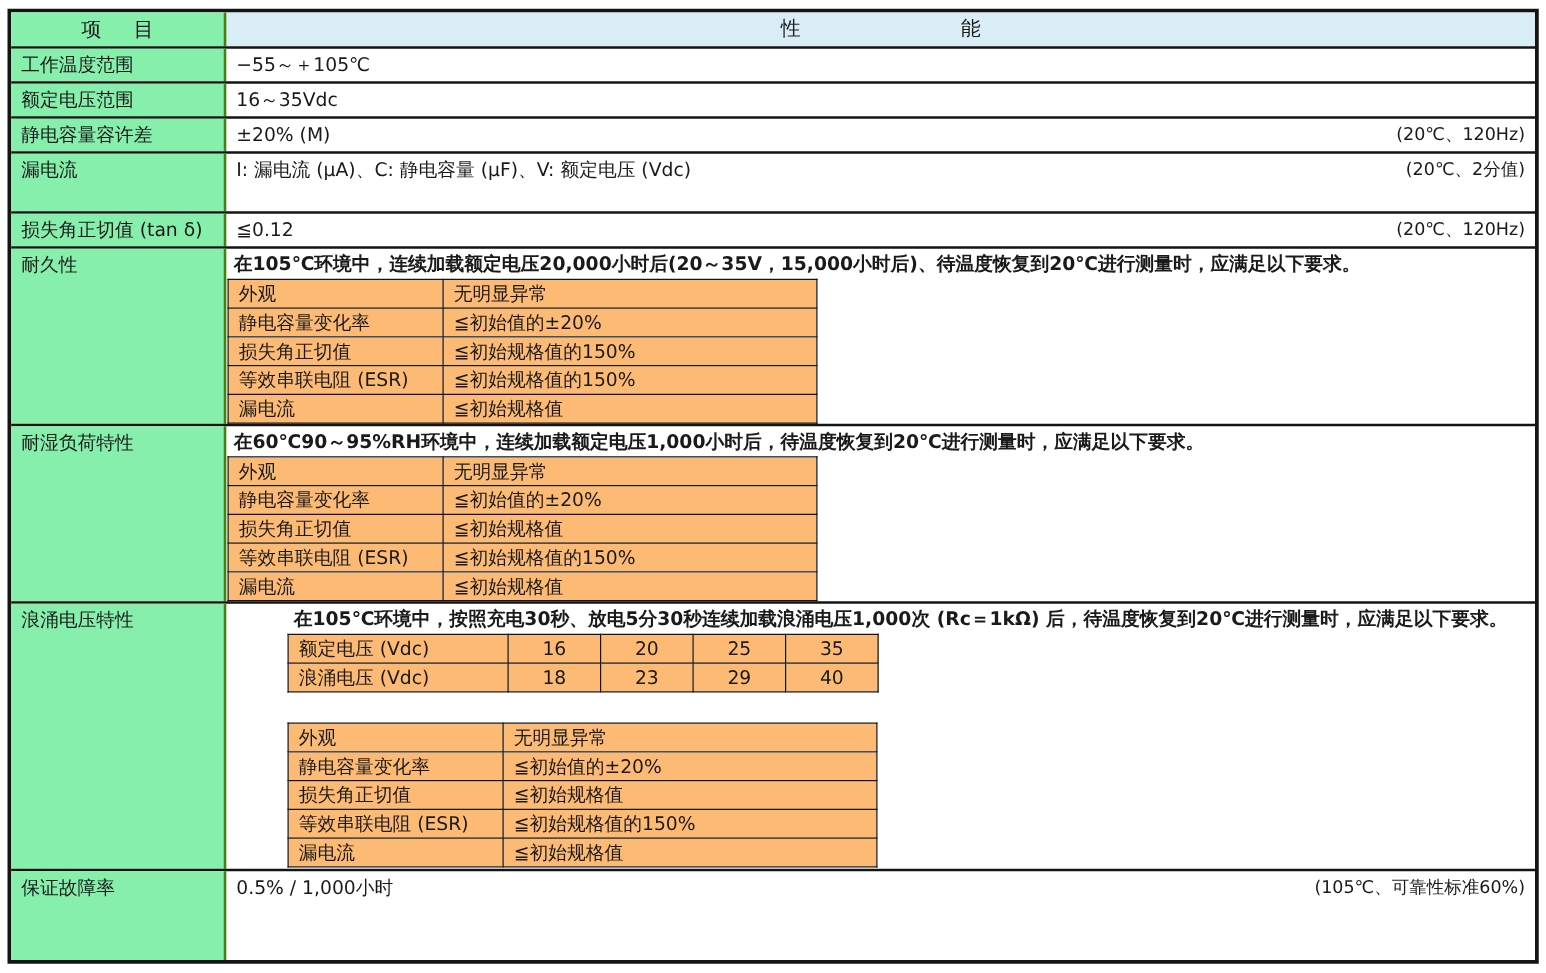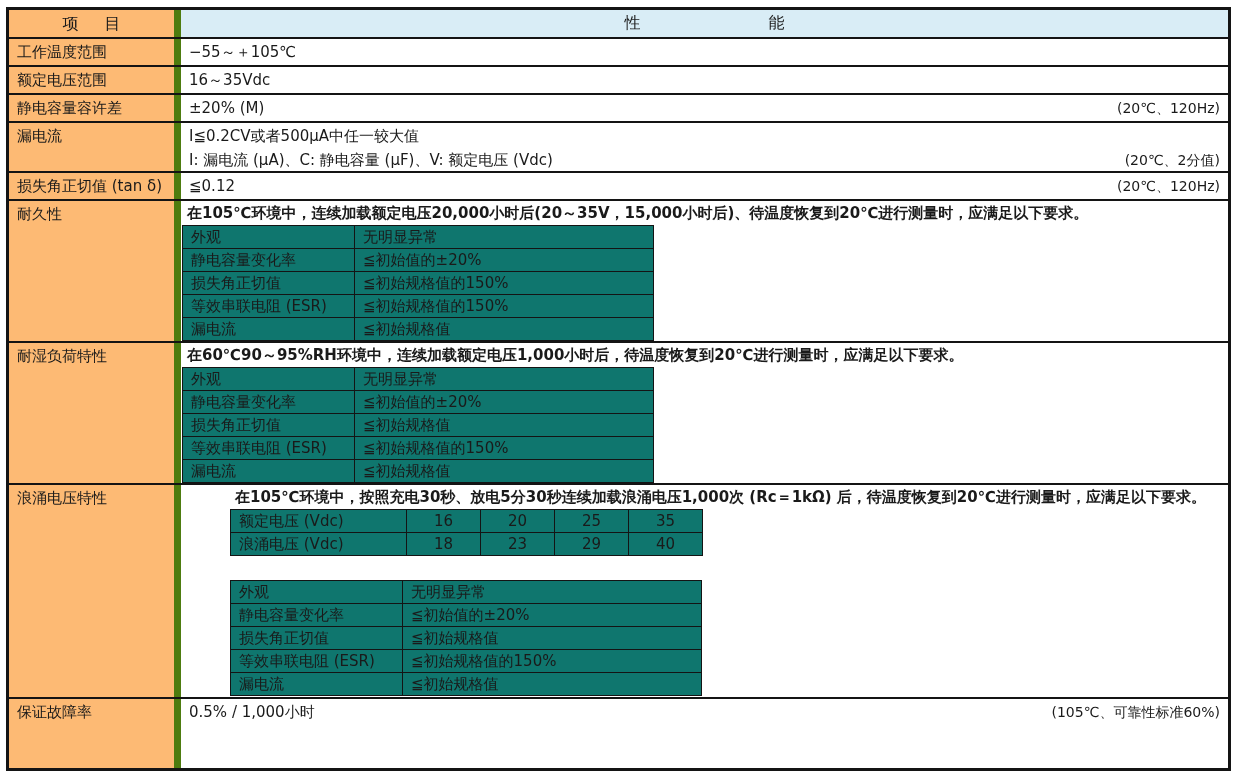--- a/index.html
+++ b/index.html
@@ -12,40 +12,40 @@
   .sheet { width:1237px; height:778px; padding:7px 6px; background:#fff; }
   .tbl {
     width:100%; height:100%;
     border:3px solid #141414;
     display:flex; flex-direction:column;
   }
   .mrow { display:flex; border-top:2px solid #141414; flex:0 0 auto; }
   .mrow:first-child { border-top:none; }
   .c-item {
     flex:0 0 172px; width:172px;
-    background:#fdba74;
-    border-right:7px solid #4d7c0f;
+    background:#86efac;
+    border-right:2px solid #4d7c0f;
     padding:3px 6px 2px 8px;
     line-height:21px;
   }
   .c-perf { flex:1 1 auto; min-width:0; padding:0; position:relative; }
   .hdr { min-height:27px; background:#d9edf6; }
   .hdr .c-item { display:flex; align-items:center; justify-content:center; padding:0; }
   .hdr .c-perf { display:flex; align-items:center; justify-content:center; }
   .hdr-item-txt { letter-spacing:26px; padding-left:26px; font-size:16px; }
   .hdr-perf-txt { letter-spacing:128px; padding-left:128px; font-size:16px; }
   .line { display:flex; justify-content:space-between; align-items:flex-end; padding:2px 8px 0 8px; line-height:22px; }
   .cond { font-size:14px; white-space:nowrap; padding-left:12px; }
   .intro { padding:2px 8px 1px 6px; line-height:21px; white-space:nowrap;font-weight:bold; }
   table.spec { border-collapse:collapse; margin-left:1px; table-layout:fixed; }
   table.spec td {
     border:1.5px solid #141414;
     height:23px; padding:0 8px;
     line-height:20px; font-size:15px;
-    background:#0f766e; overflow:hidden; white-space:nowrap;
+    background:#fdba74; overflow:hidden; white-space:nowrap;
   }
   td.sl { width:172px; }
   td.sv { width:299px; }
   td.vl { width:176px; }
   td.vn { width:74px; text-align:center; }
   .gap { height:24px; }
   .rh25 { min-height:25px; }
   .rh48 { min-height:48px; }
 </style>
 </head>
@@ -88,23 +88,20 @@
           <span>±20% (M)</span>
           <span class="cond">(20℃、120Hz)</span>
         </div>
       </div>
     </div>
 
     <div class="mrow rh48">
       <div class="c-item">漏电流</div>
       <div class="c-perf">
         <div class="line">
-          <span>I≦0.2CV或者500μA中任一较大值</span>
-        </div>
-        <div class="line">
           <span>I: 漏电流 (μA)、C: 静电容量 (μF)、V: 额定电压 (Vdc)</span>
           <span class="cond">(20℃、2分值)</span>
         </div>
       </div>
     </div>
 
     <div class="mrow rh25">
       <div class="c-item">损失角正切值 (tan δ)</div>
       <div class="c-perf">
         <div class="line">

